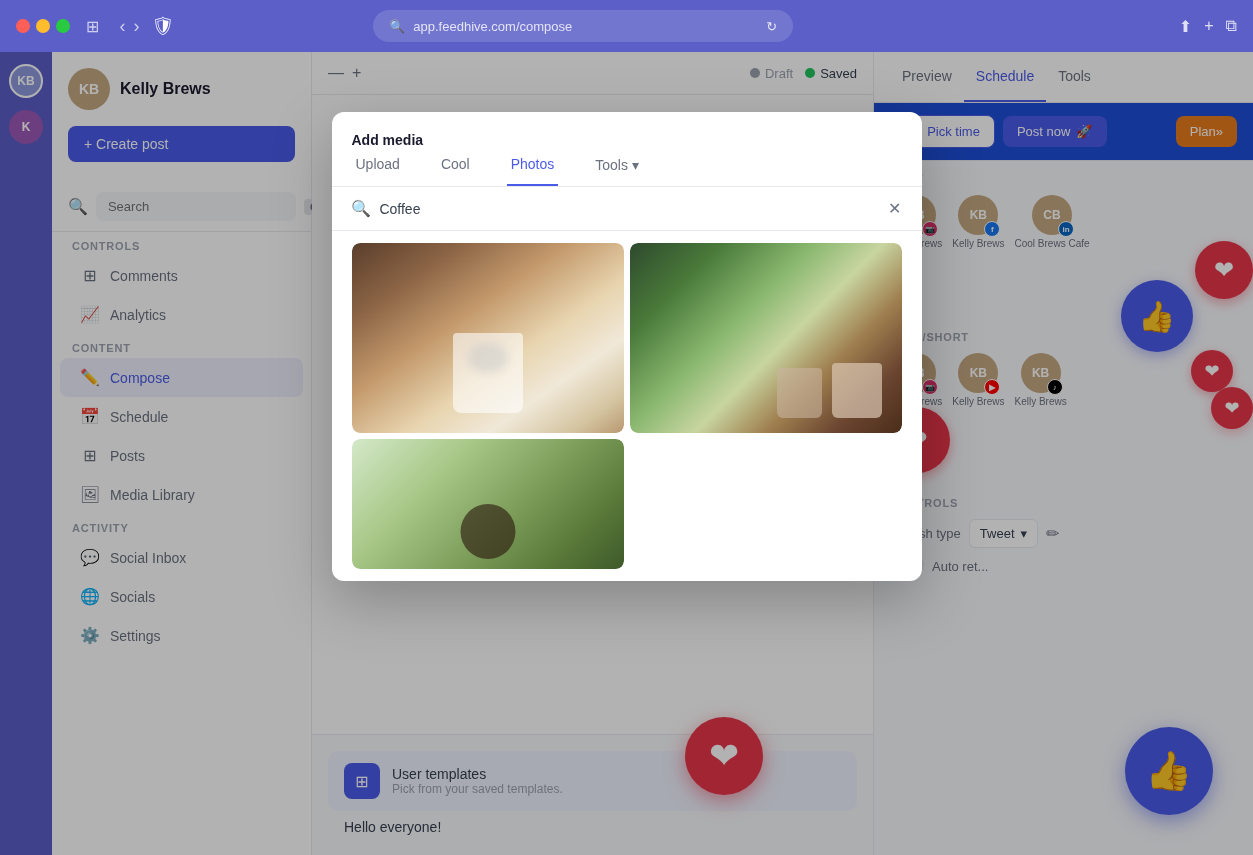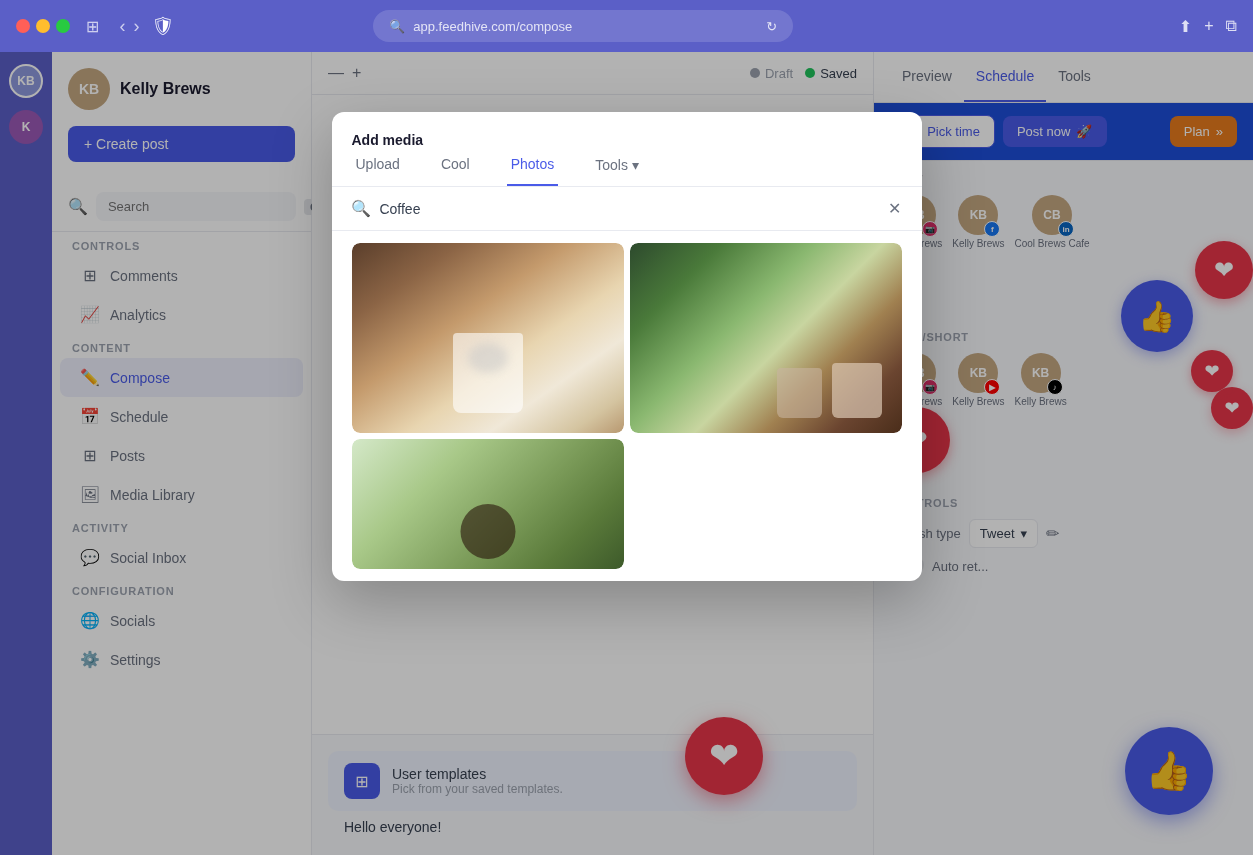--- a/index.html
+++ b/index.html
@@ -214,21 +214,20 @@
       color: white;
       border: none;
       border-radius: 8px;
       padding: 8px 14px;
       font-size: 13px;
       cursor: pointer;
     }
     .btn-plan {
       display: flex;
       align-items: flex-start;
-      gap: 6px;
       background: #e87c1e;
       color: white;
       border: none;
       border-radius: 8px;
       padding: 8px 14px;
       font-size: 13px;
       cursor: pointer;
       margin-left: auto;
     }
 
@@ -550,21 +549,20 @@
       <span class="nav-icon">🖼</span>
       <span>Media Library</span>
     </div>
 
     <div class="section-label">ACTIVITY</div>
     <div class="nav-item">
       <span class="nav-icon">💬</span>
       <span>Social Inbox</span>
     </div>
 
-    <div class="section-label">CONFIGURATION</div>
     <div class="nav-item">
       <span class="nav-icon">🌐</span>
       <span>Socials</span>
     </div>
     <div class="nav-item">
       <span class="nav-icon">⚙️</span>
       <span>Settings</span>
     </div>
   </div>
 

